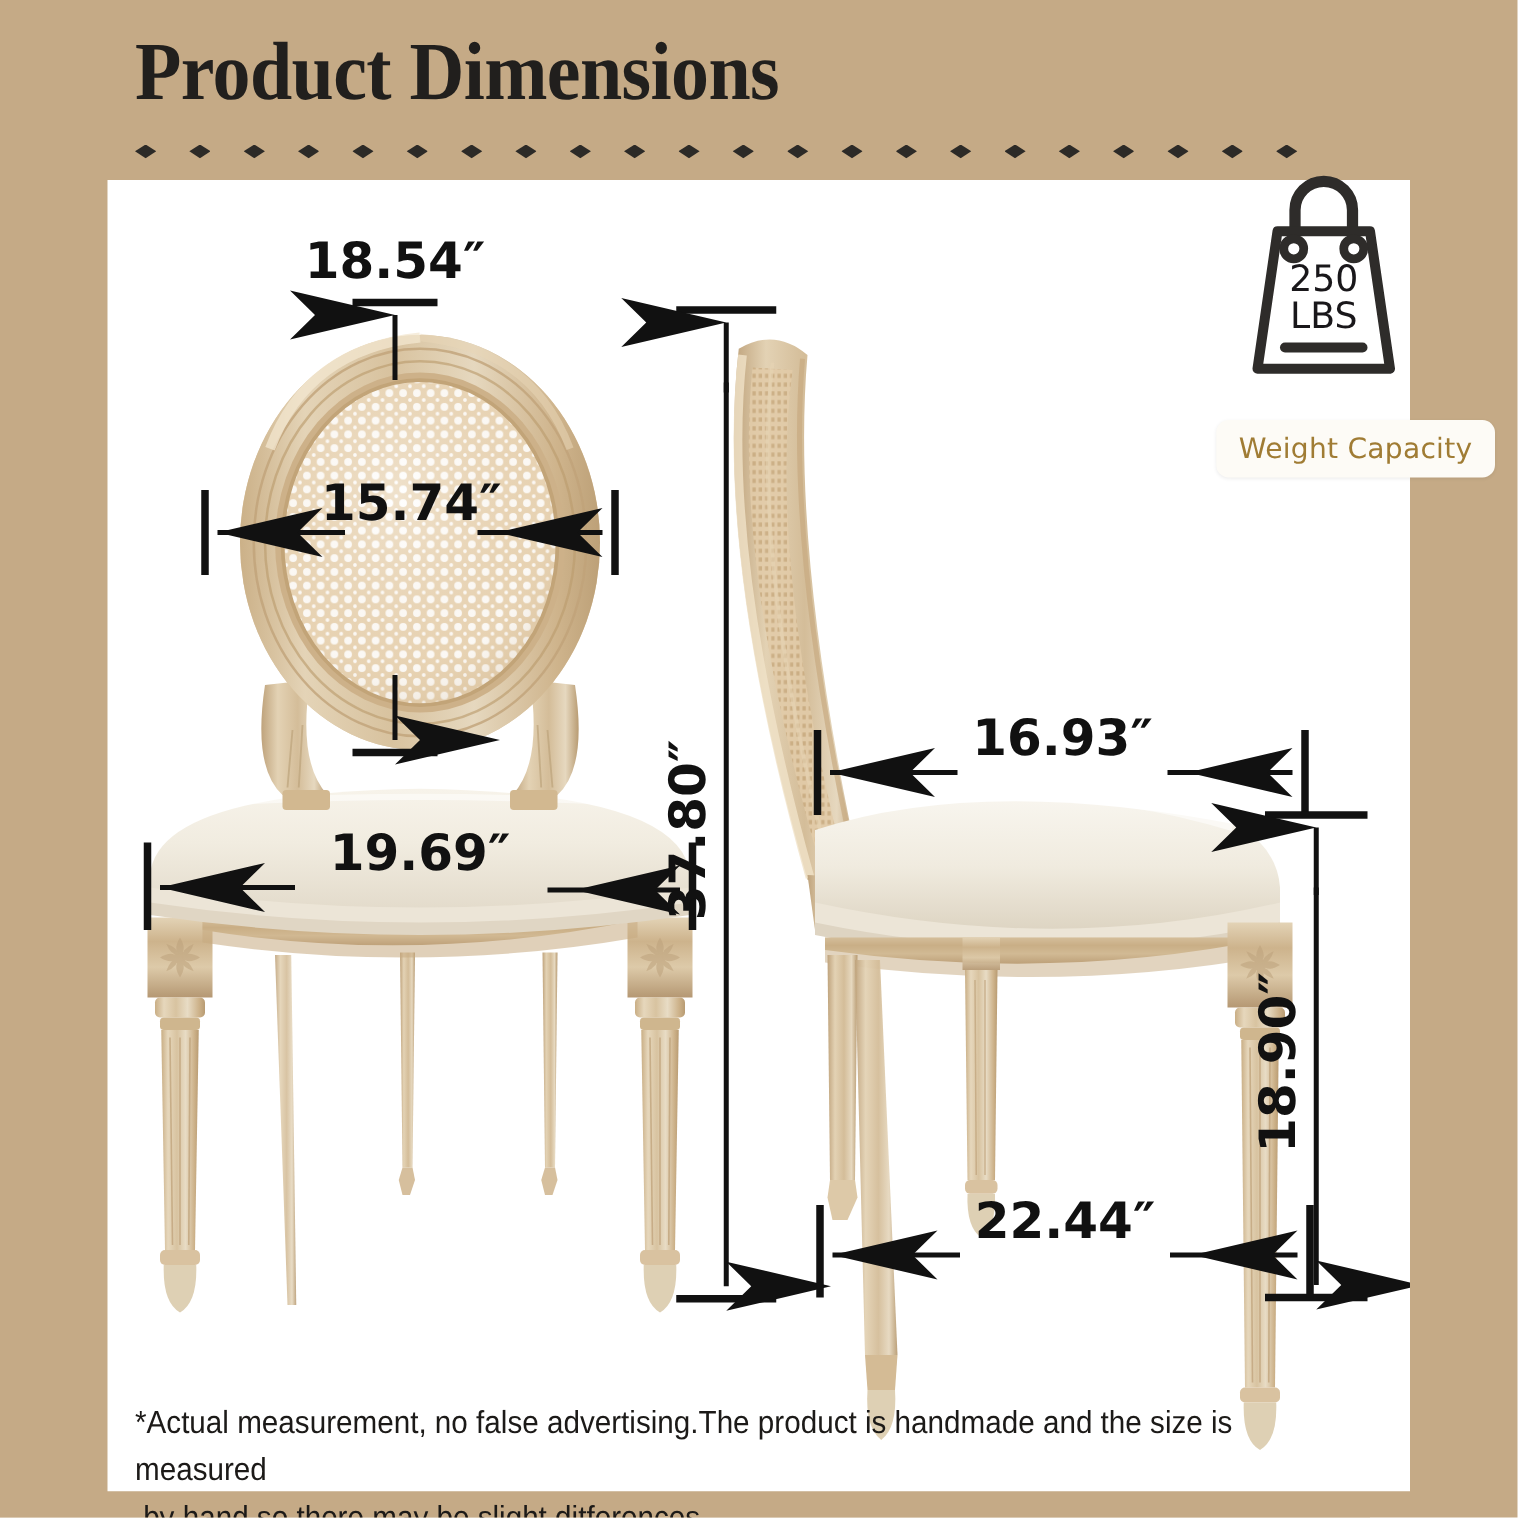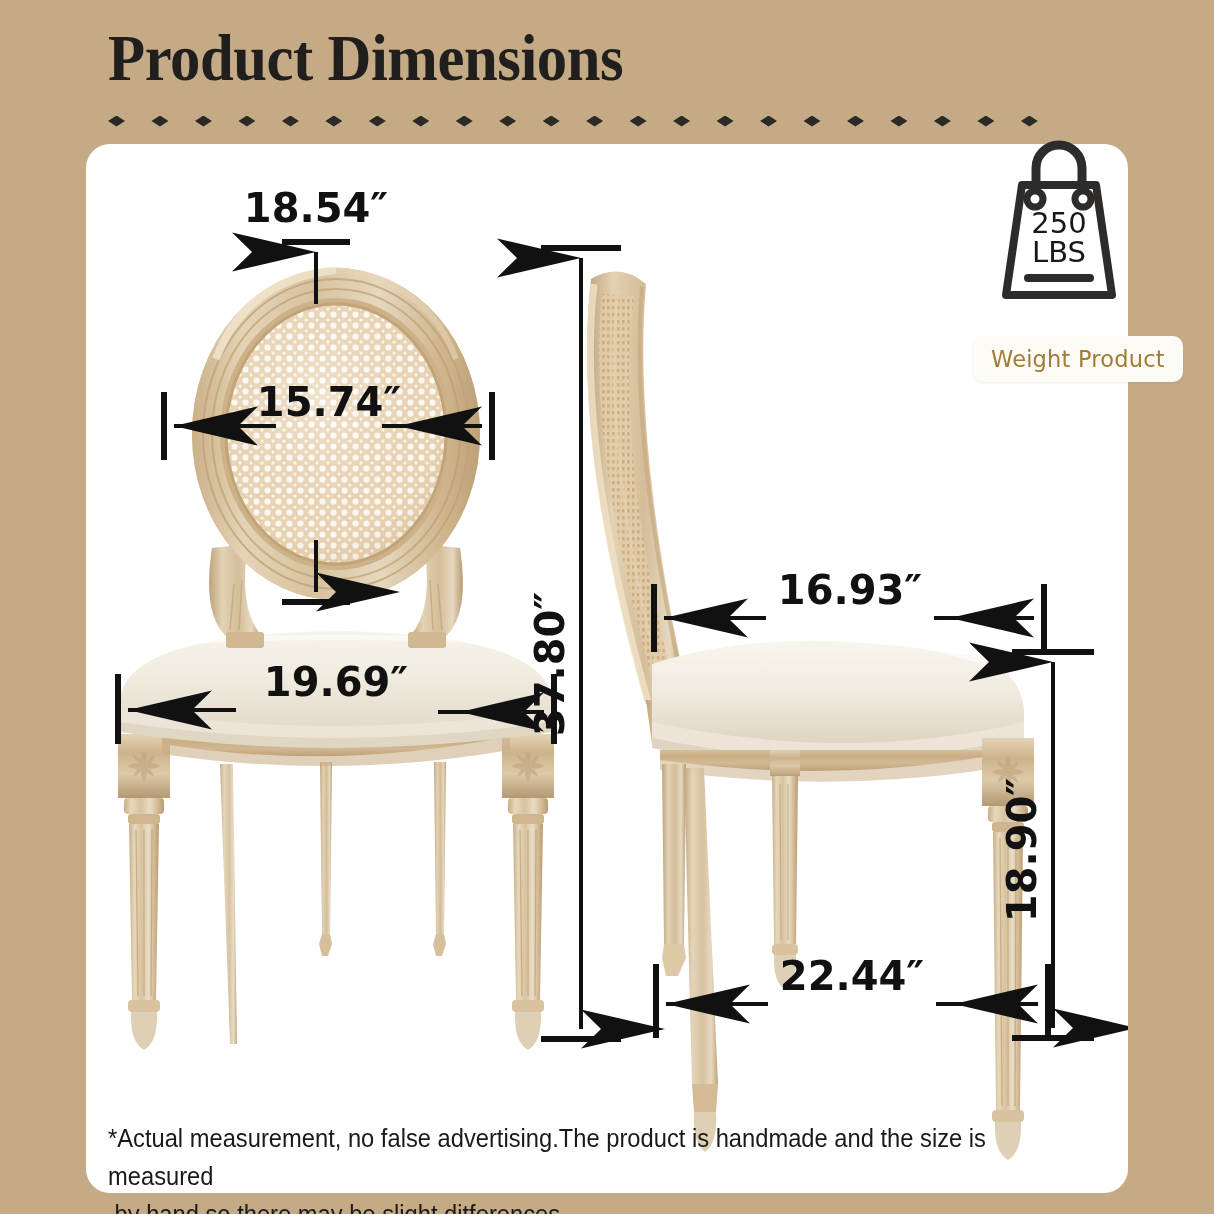--- a/index.html
+++ b/index.html
@@ -54,21 +54,20 @@
   }
 
   
   #card {
     position: absolute;
     left: 86px;
     top: 144px;
     width: 1042px;
     height: 1049px;
     background: #ffffff;
-    border-radius: 24px;
   }
 
   #diagram-svg { position: absolute; left: 0; top: 0; }
 
   
   #footnote {
     position: absolute;
     left: 22px;
     top: 975px;
     width: 1015px;
@@ -459,16 +458,16 @@
     <path d="M40,46 L40,30 A23,23 0 0 1 86,30 L86,46" fill="none" stroke="#2e2c2a" stroke-width="9" stroke-linecap="round"></path>
     <path d="M26,47 L100,47 L116,157 L10,157 Z" fill="#ffffff" stroke="#2e2c2a" stroke-width="8" stroke-linejoin="round"></path>
     <circle cx="39" cy="61" r="8" fill="#ffffff" stroke="#2e2c2a" stroke-width="7"></circle>
     <circle cx="87" cy="61" r="8" fill="#ffffff" stroke="#2e2c2a" stroke-width="7"></circle>
     <text x="63" y="95" text-anchor="middle" font-family="DejaVu Sans, sans-serif" font-size="29" fill="#19171a">250</text>
     <text x="63" y="124" text-anchor="middle" font-family="DejaVu Sans, sans-serif" font-size="29" fill="#19171a">LBS</text>
     <rect x="28" y="136" width="70" height="8" rx="4" fill="#2e2c2a"></rect>
   </svg>
 
   <div id="weight-pill">
-    <span>Weight Product</span>
+    <span>Weight Capacity</span>
   </div>
 
 </div>
 
 </body></html>

